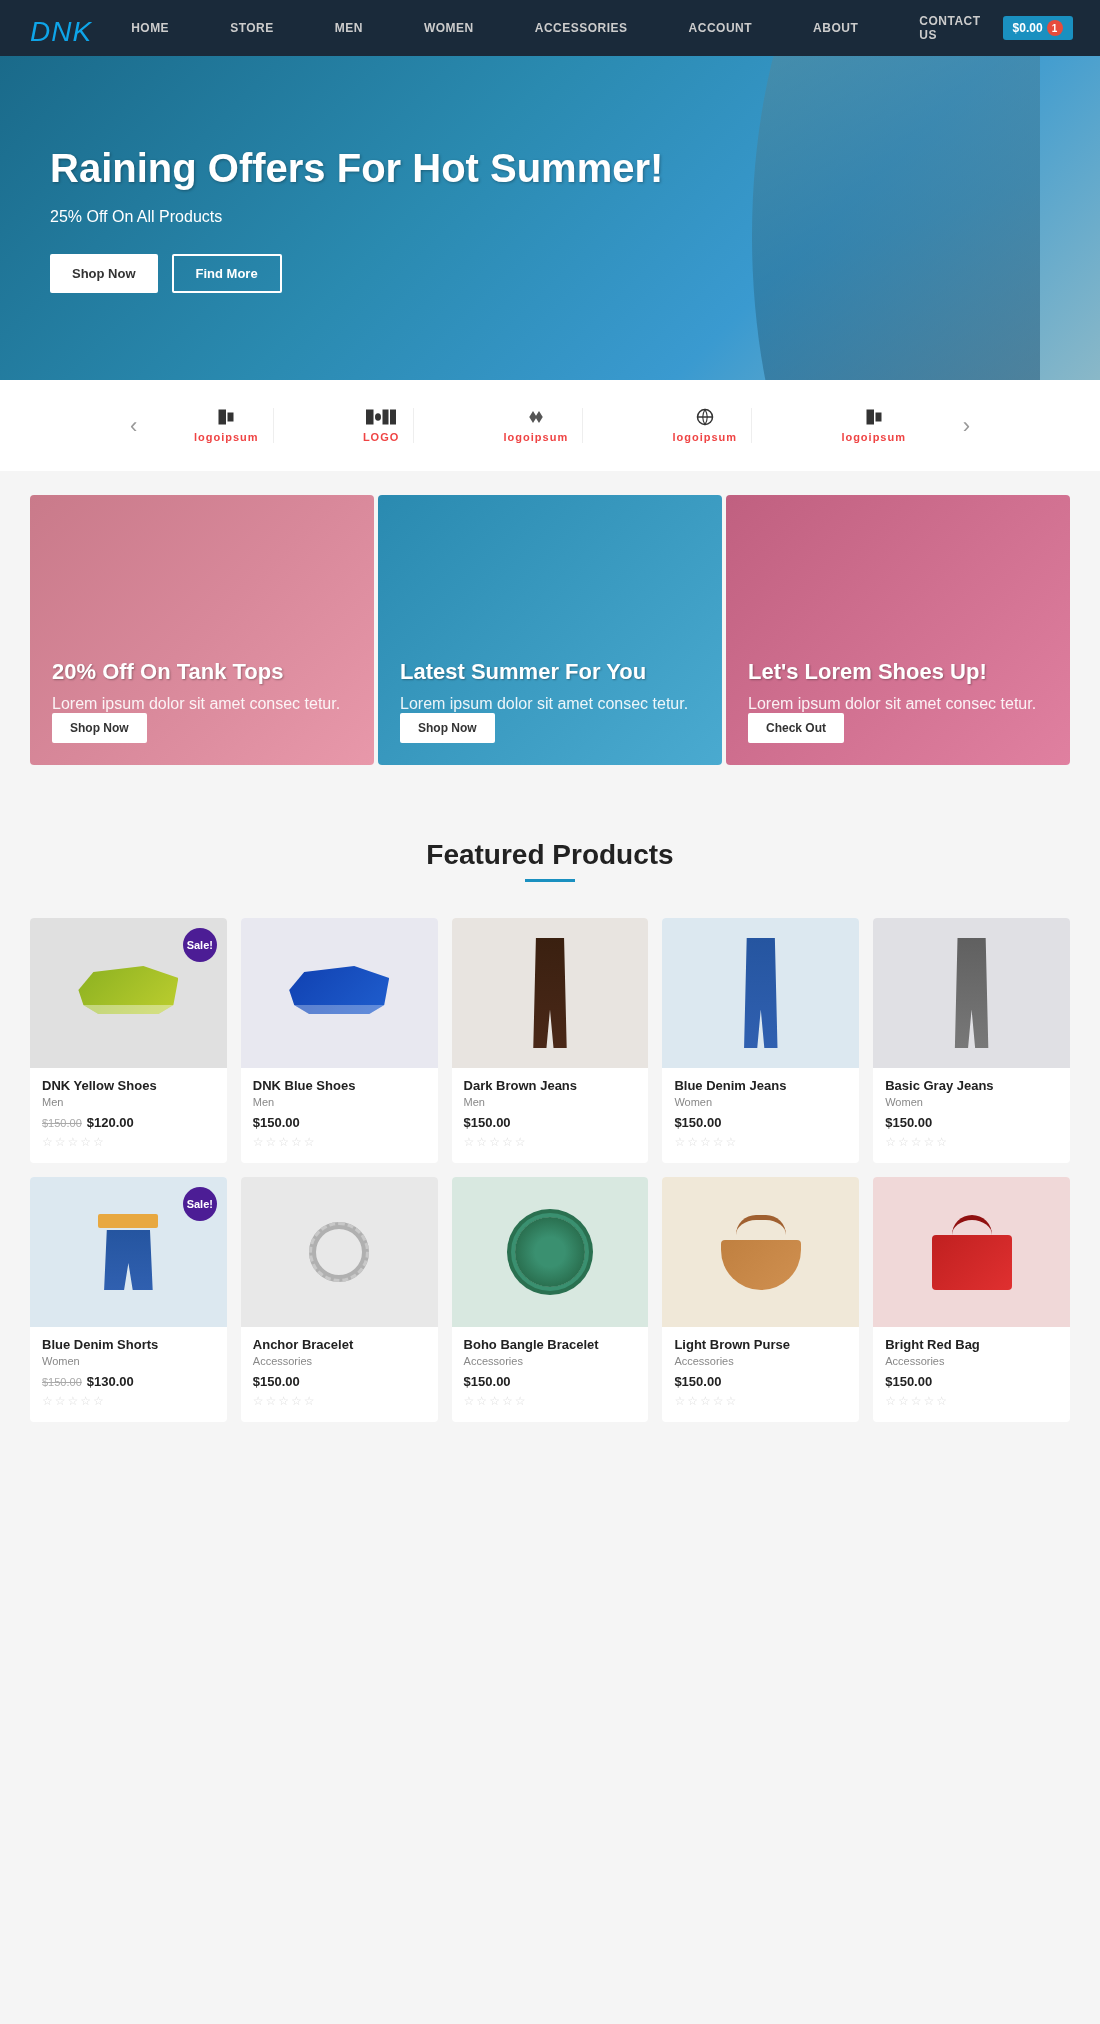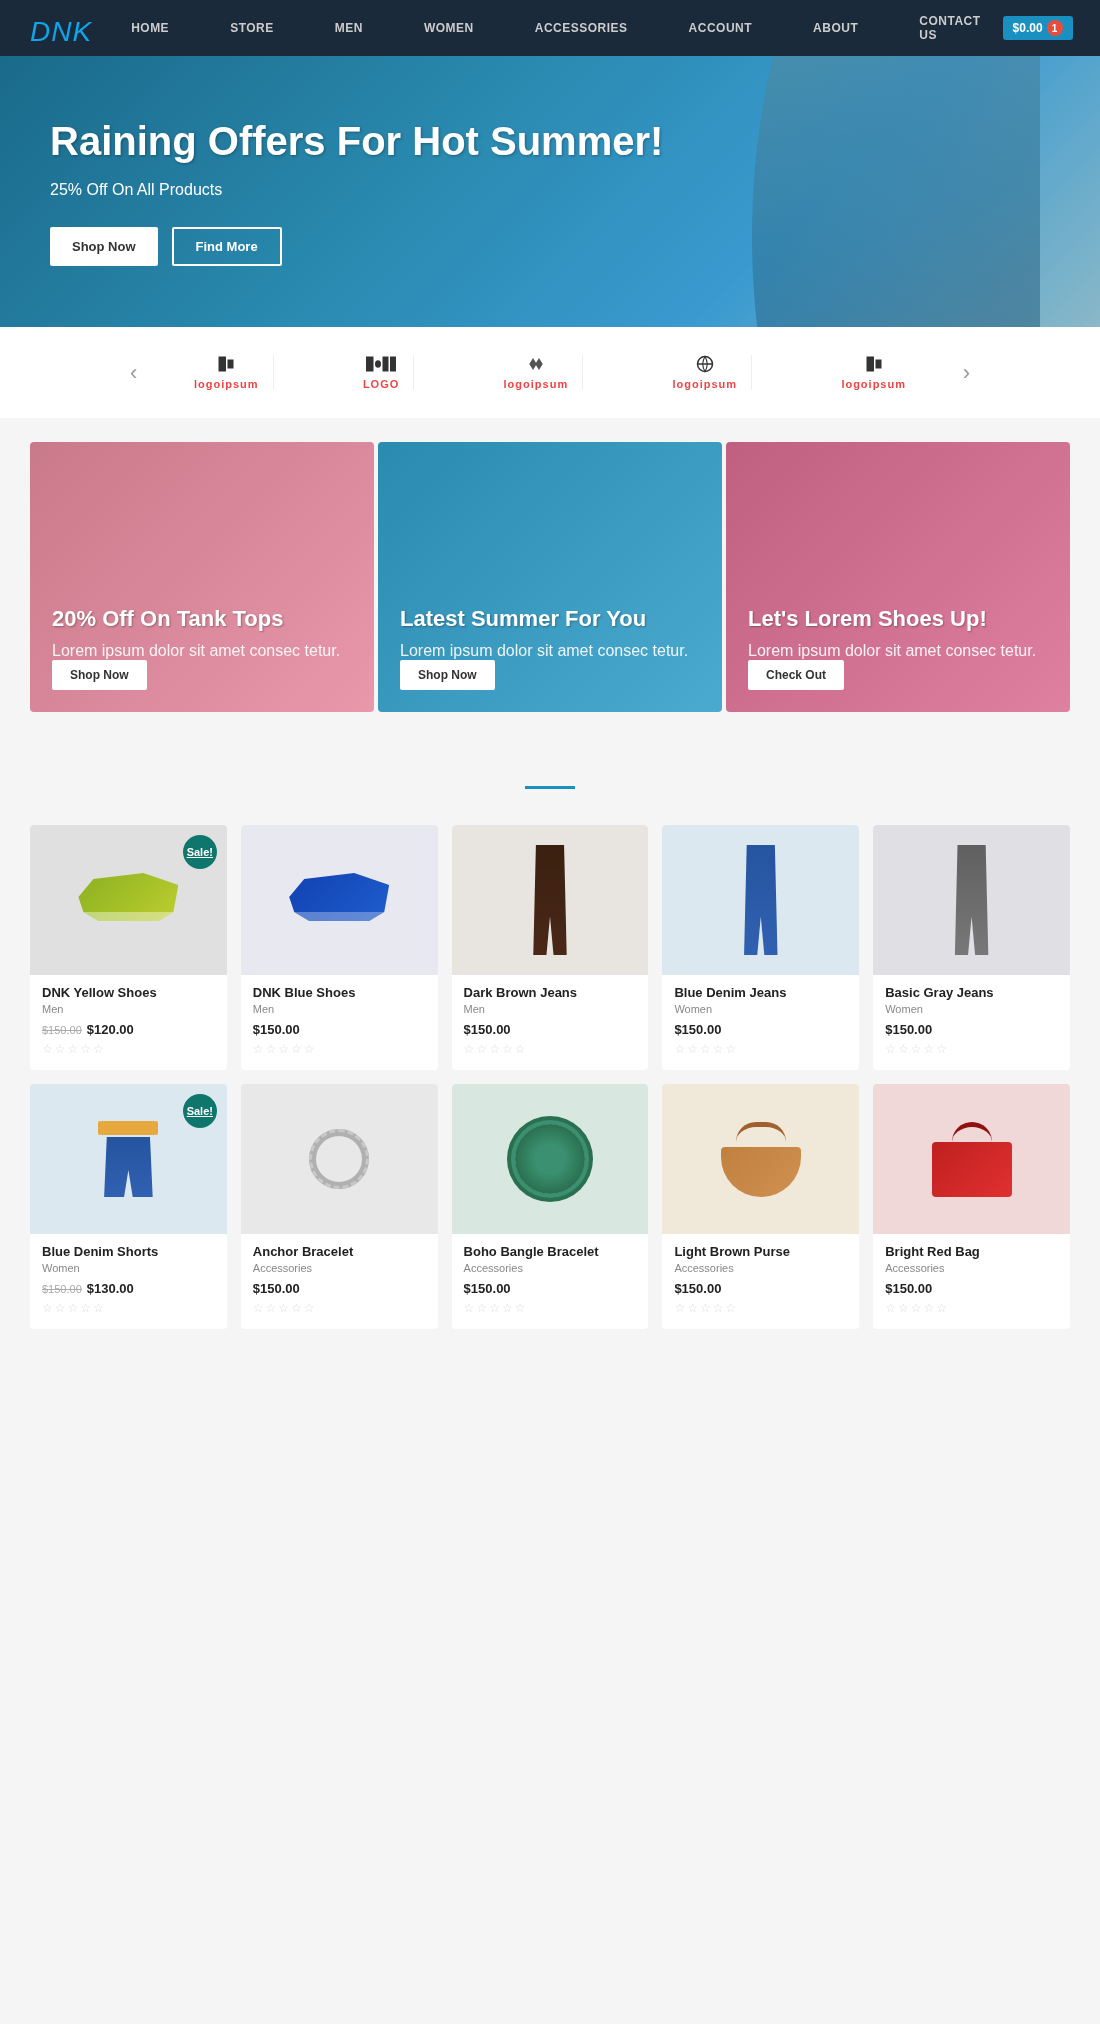--- a/index.html
+++ b/index.html
@@ -57,21 +57,21 @@
       height: 16px;
       display: flex;
       align-items: center;
       justify-content: center;
       font-size: 10px;
     }
 
     
     .hero {
       position: relative;
-      height: 271px;
+      height: 324px;
       background: linear-gradient(135deg, #1a6a8a 0%, #2a8ab0 40%, #3a9ad0 70%, #8ab8c8 100%);
       display: flex;
       align-items: center;
       overflow: hidden;
     }
     .hero-content {
       position: relative;
       z-index: 2;
       padding: 40px 50px;
       color: #fff;
@@ -258,32 +258,31 @@
       align-items: center;
       justify-content: center;
       background: #e8e8e8;
       position: relative;
       overflow: hidden;
     }
     .sale-badge {
       position: absolute;
       top: 10px;
       right: 10px;
-      background: #0f766e;
+      background: #4c1d95;
       color: #fff;
       font-size: 11px;
       font-weight: 700;
       padding: 3px 7px;
       border-radius: 50%;
       width: 34px;
       height: 34px;
       display: flex;
       align-items: center;
       justify-content: center;
-      text-decoration: underline;
     }
     .product-info {
       padding: 10px 12px 0;
     }
     .product-name {
       font-size: 13px;
       font-weight: 600;
       color: #222;
       margin-bottom: 3px;
     }
@@ -404,20 +403,21 @@
     <button class="btn-cat">Shop Now</button>
   </div>
   <div class="cat-card cat-card-3">
     <div class="cat-title">Let's Lorem Shoes Up!</div>
     <div class="cat-desc">Lorem ipsum dolor sit amet consec tetur.</div>
     <button class="btn-cat">Check Out</button>
   </div>
 </div>
 
 <section class="featured-section">
+  <h2 class="section-title">Featured Products</h2>
   <div class="section-divider"></div>
   <div class="products-grid" id="products-grid">
   <div class="product-card">
       <div class="product-img" style="background:#e0e0e0;">
         <div class="sale-badge">Sale!</div>
         <div style="width:100px;height:60px;background:linear-gradient(135deg,#8ab020,#c0d030);clip-path:polygon(5% 70%, 0% 45%, 15% 15%, 65% 5%, 100% 25%, 95% 70%, 80% 85%, 20% 85%);position:relative;">
       <div style="position:absolute;bottom:0;left:0;right:0;height:18px;background:rgba(255,255,255,0.4);border-radius:0 0 4px 4px;"></div>
     </div>
       </div>
       <div class="product-info">

